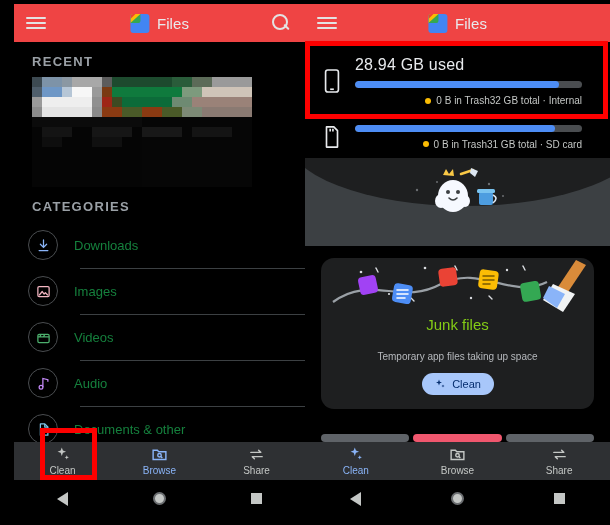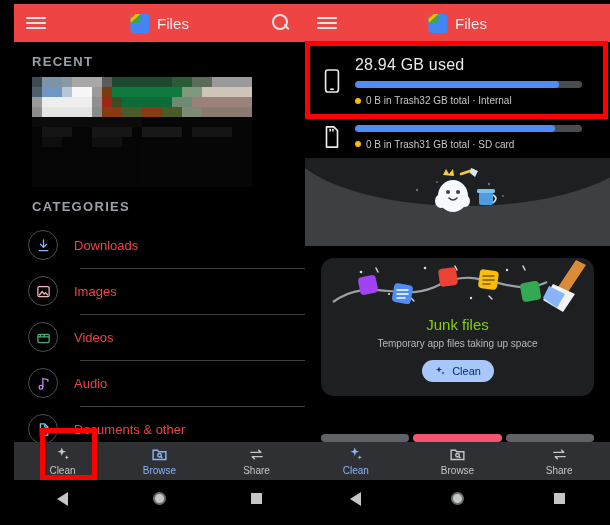--- a/index.html
+++ b/index.html
@@ -62,54 +62,54 @@
   .cat-row + .cat-row::before {
     content:""; position:absolute; left:52px; right:0; top:0; height:1px; background:#3c4043;
   }
   .cat-ico {
     width:30px; height:30px; border-radius:50%;
     border:1px solid #4a4d50;
     display:flex; align-items:center; justify-content:center;
     margin-right:16px; flex:none;
   }
   .cat-ico svg { width:15px; height:15px; }
-  .cat-label { color:#ef4444; font-size:13px; }
+  .cat-label { color:#15803d; font-size:13px; }
 
   
   .storage-wrap { padding: 4px 0 0 0; }
   .storage-card {
     display:flex; align-items:center; gap:12px;
     padding: 10px 28px 8px 16px;
   }
   .dev-ico { width:22px; height:26px; flex:none; }
   .st-body { flex:1; }
   .st-title { color:#e8eaed; font-size:16px; margin-bottom:7px; letter-spacing:.2px;}
   .st-bar { height:7px; border-radius:4px; background:#4a4d50; overflow:hidden; }
   .st-bar > span { display:block; height:100%; background:#4d8df5; border-radius:4px; }
-  .st-meta { display:flex; justify-content:flex-start; margin-top:7px; }
+  .st-meta { display:flex; justify-content:flex-end; margin-top:7px; }
   .st-trash { color:#c4c7c5; font-size:10px; display:flex; align-items:center; gap:5px; }
   .dot { width:6px; height:6px; border-radius:50%; background:#fbbc04; display:inline-block; }
   .st-total { color:#c4c7c5; font-size:10px; }
 
   
   .clean-hero {
     position:relative; height:88px;
     background:#3c4043;
     overflow:hidden;
   }
   .hero-hill { position:absolute; left:-20px; top:-22px; width:360px; height:70px; background:#1e1f20; border-radius:0 0 50% 50%/0 0 100% 100%; }
   .mascot { position:absolute; left:50%; top:10px; transform:translateX(-50%); width:110px; height:56px;}
   .hero-title { text-align:center; color:#e8eaed; font-size:17px; padding-top:4px; letter-spacing:.2px;}
   .suggest-card {
     margin: 12px 16px 0 16px; background:#1e1f20;
     border-radius:13px; padding-bottom:14px; overflow:hidden;
   }
   .sc-art { height:56px; position:relative; overflow:hidden; }
   .sc-title { text-align:center; color:#84cc16; font-size:15px; margin-top:2px;}
-  .sc-sub { text-align:center; color:#b6b9bd; font-size:10px; margin-top:5px;}
+  .sc-sub { text-align:center; color:#b6b9bd; font-size:10px; margin-top:18px;}
   .sc-btn {
     display:flex; align-items:center; justify-content:center; gap:6px;
     width:72px; height:22px; margin:11px auto 0 auto;
     background:#a8c7fa; border-radius:11px; cursor:pointer;
   }
   .sc-btn span { color:#062e6f; font-size:11px; }
   .spark { width:12px; height:12px; }
 
   
   .seg-row { position:absolute; left:16px; right:16px; bottom:75px; display:flex; gap:4px; }

